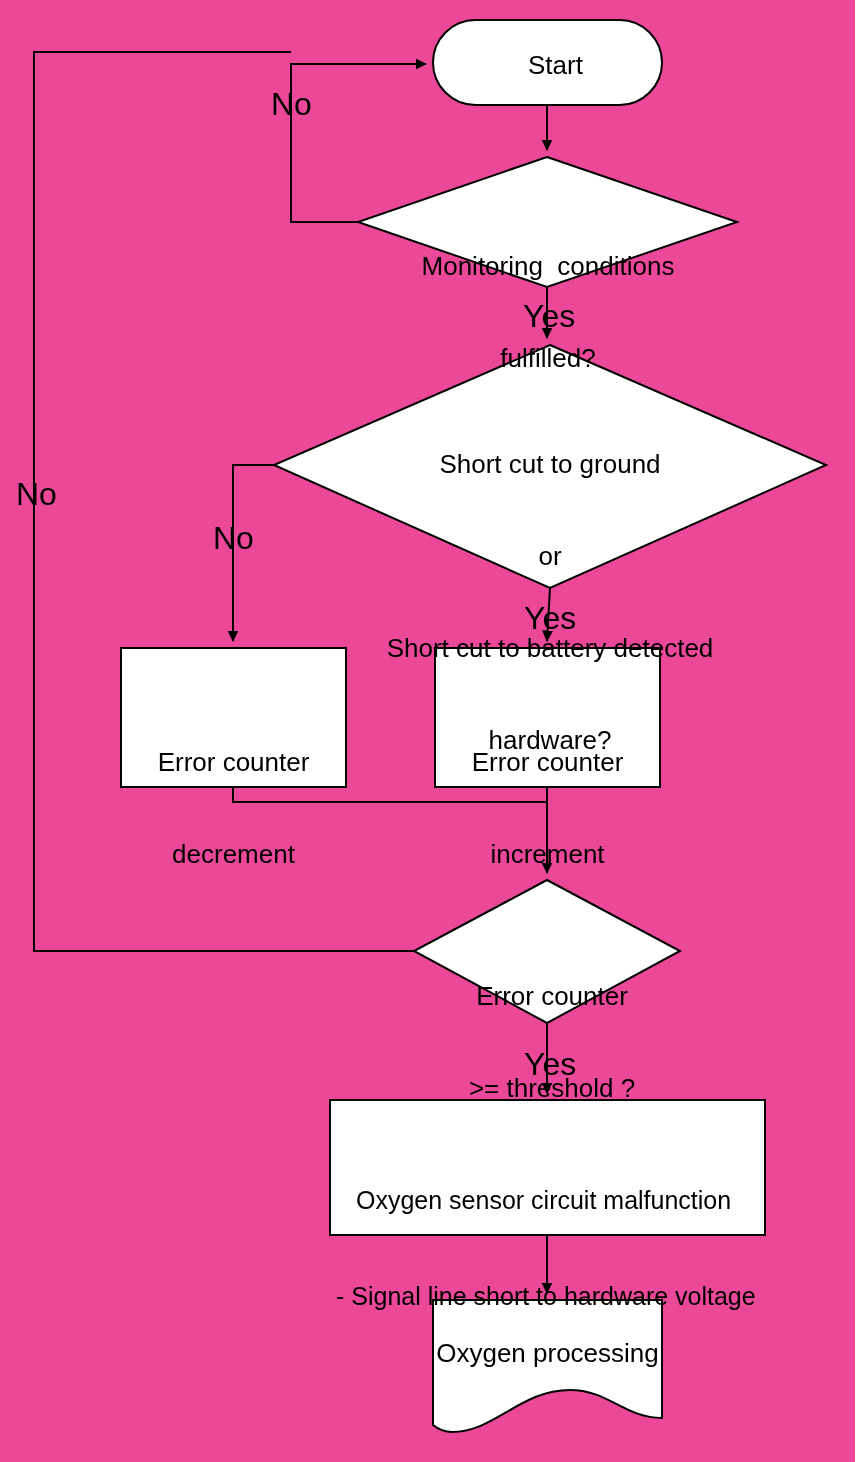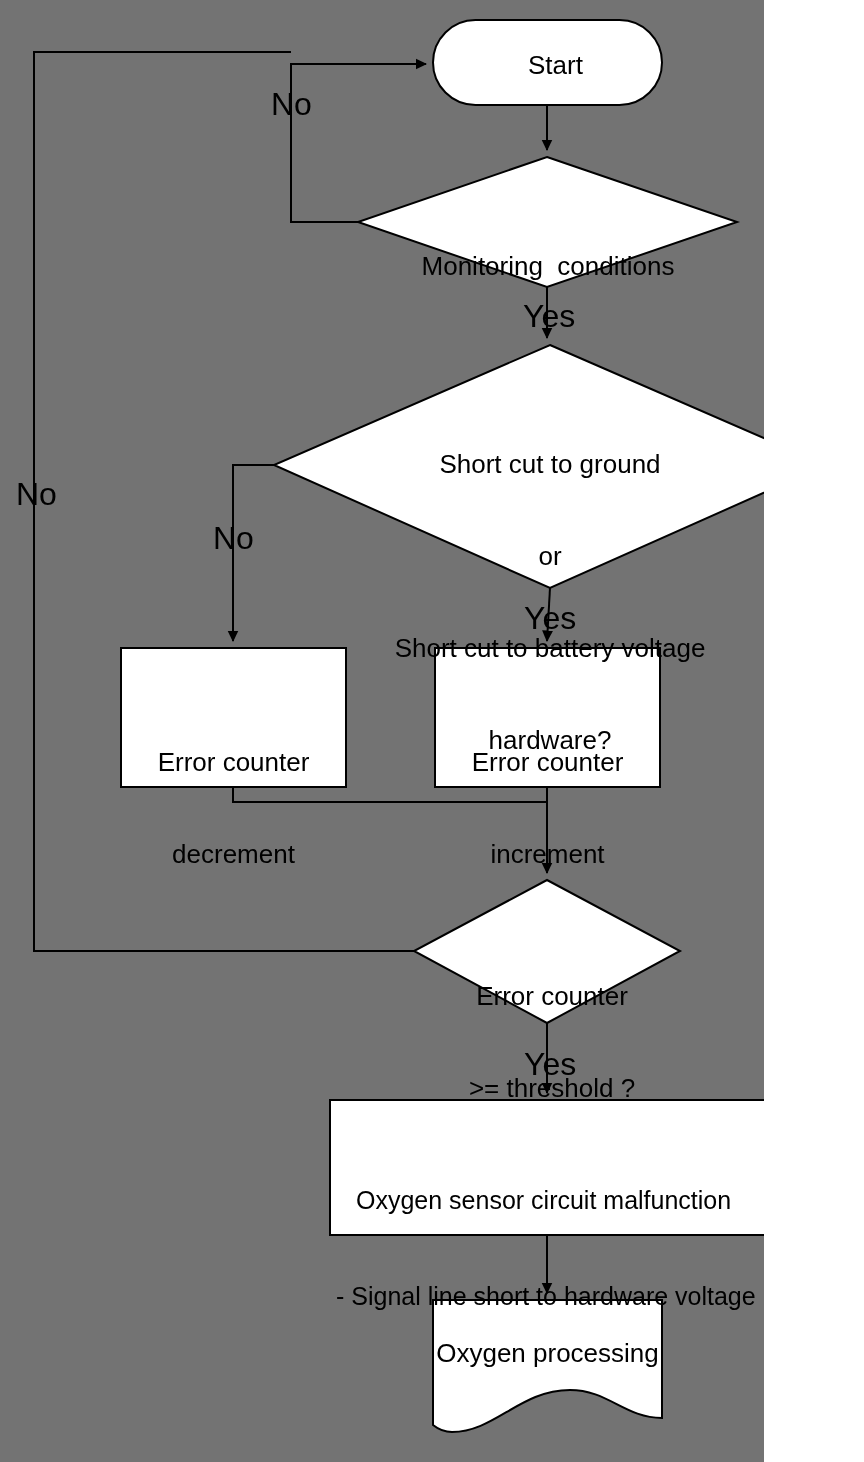--- a/index.html
+++ b/index.html
@@ -3,23 +3,23 @@
 <meta charset="utf-8">
 <title>Flowchart</title>
 <style>
   html,body{margin:0;padding:0;background:#ffffff;}
   body{
     font-family:"Liberation Sans","DejaVu Sans",sans-serif;
     color:#000000;
   }
   #page{
     position:relative;
-    width:764px;
+    width:855px;
     height:1462px;
-    background:#737373;
+    background:#ec4899;
     overflow:hidden;
   }
   #flow{
     position:absolute;
     left:0; top:0;
     width:864px;
     height:1462px;
   }
   .shape-text{
     position:absolute;
@@ -93,26 +93,27 @@
 
       <path d="M 547 1235 L 547 1293" marker-end="url(#arrow)"></path>
 
     </g>
   </svg>
 
   <div class="shape-text t26" style="left:433px; top:50px; width:245px;">Start</div>
 
   <div class="shape-text t26" style="left:358px; top:190px; width:380px;">
     <div>Monitoring  conditions</div>
+    <div>fulfilled?</div>
   </div>
 
   <div class="shape-text t26" style="left:274px; top:388px; width:552px;">
     <div>Short cut to ground</div>
     <div>or</div>
-    <div>Short cut to battery voltage</div>
+    <div>Short cut to battery detected</div>
     <div>hardware?</div>
   </div>
 
   <div class="shape-text t26" style="left:121px; top:686px; width:225px;">
     <div>Error counter</div>
     <div>decrement</div>
   </div>
 
   <div class="shape-text t26" style="left:435px; top:686px; width:225px;">
     <div>Error counter</div>

